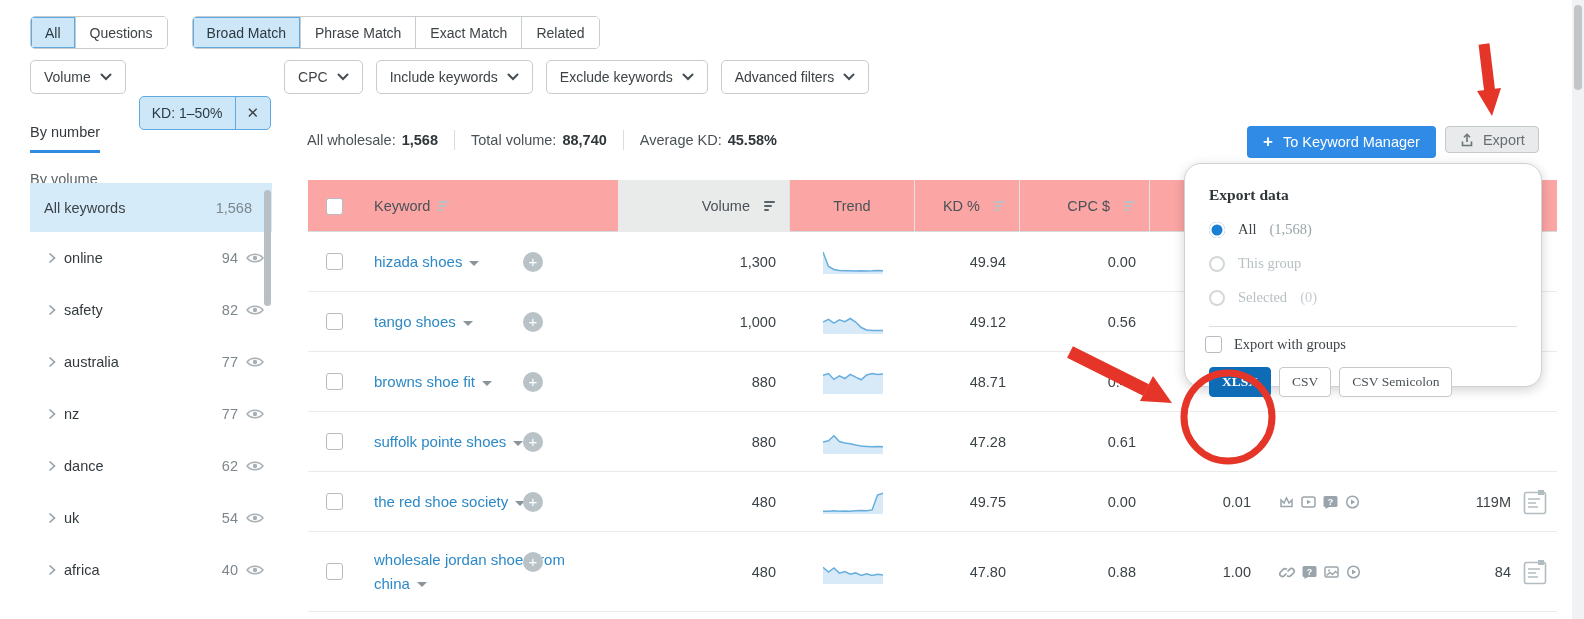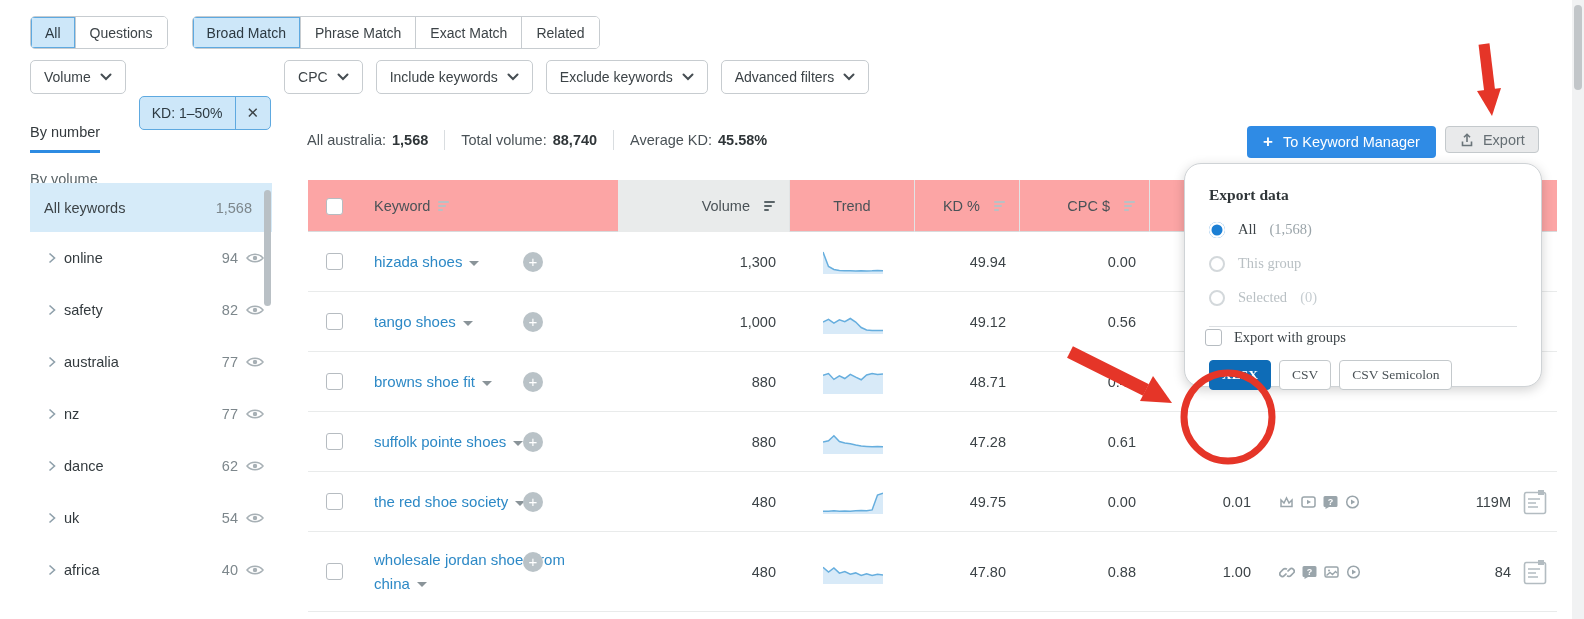--- a/index.html
+++ b/index.html
@@ -82,21 +82,21 @@
   .panel { position:absolute; left:1184px; top:163px; width:358px; height:224px; background:#fff;
     border:1px solid #cfd3d6; border-radius:17px; box-shadow:0 3px 12px rgba(0,0,0,.18); z-index:40;font-family:Liberation Serif, serif; }
   .panel h3 { font-size:15.5px; color:#2f3538; margin:22px 0 0 24px; }
   .opt { display:flex; align-items:center; gap:13px; margin:17px 0 0 24px; font-size:14.5px; cursor:pointer; }
   .radio { width:16px; height:16px; border-radius:50%; border:2px solid #d3d8db; background:#fff; }
   .opt.selected .radio { border:none; background:#1b7fd4; box-shadow:inset 0 0 0 2.5px #fff; }
   .opt .cnt { color:#9aa4a9; }
   .opt.disabled { color:#b9c0c4; }
   .opt.disabled .cnt { color:#c6cdd1; }
   .panel-div { height:1px; background:#dcdfe2; margin:20px 24px 0 24px; }
-  .with-groups { display:flex; align-items:center; gap:12px; margin:2px 0 0 20px; font-size:14.5px; cursor:pointer; }
+  .with-groups { display:flex; align-items:center; gap:12px; margin:9px 0 0 20px; font-size:14.5px; cursor:pointer; }
   .fmt-row { display:flex; gap:8px; margin:14px 0 0 24px; }
   .fmt-btn { height:30px; display:flex; align-items:center; padding:0 12px; border:1px solid #c4c9cc;
     border-radius:4px; font-size:13.5px; color:#4a5257; background:#fff; cursor:pointer; }
   .fmt-btn.primary { background:#0e6cb7; border-color:#0e6cb7; color:#fff; font-weight:bold; }
 
   
   .page-scroll-track { position:absolute; right:0; top:0; width:12px; height:619px; background:#f1f2f3; }
   .page-scroll-thumb { position:absolute; right:2px; top:5px; width:8px; height:85px; background:#c2c6c9; border-radius:4px; }
   .annotations { position:absolute; left:0; top:0; width:1584px; height:619px; z-index:50; pointer-events:none; }
   svg { display:block; }
@@ -156,21 +156,21 @@
     </div>
   </div>
 
   <div class="view-tabs">
     <div class="view-tab active">By number</div>
     <div class="view-tab">By volume</div>
   </div>
 
   <div class="stats-bar">
     <div class="stat">
-      <span>All australia:</span>
+      <span>All wholesale:</span>
         <b>1,568</b>
     </div>
     <div class="stat-div"></div>
     <div class="stat">
       <span>Total volume:</span>
         <b>88,740</b>
     </div>
     <div class="stat-div"></div>
     <div class="stat">
       <span>Average KD:</span>

